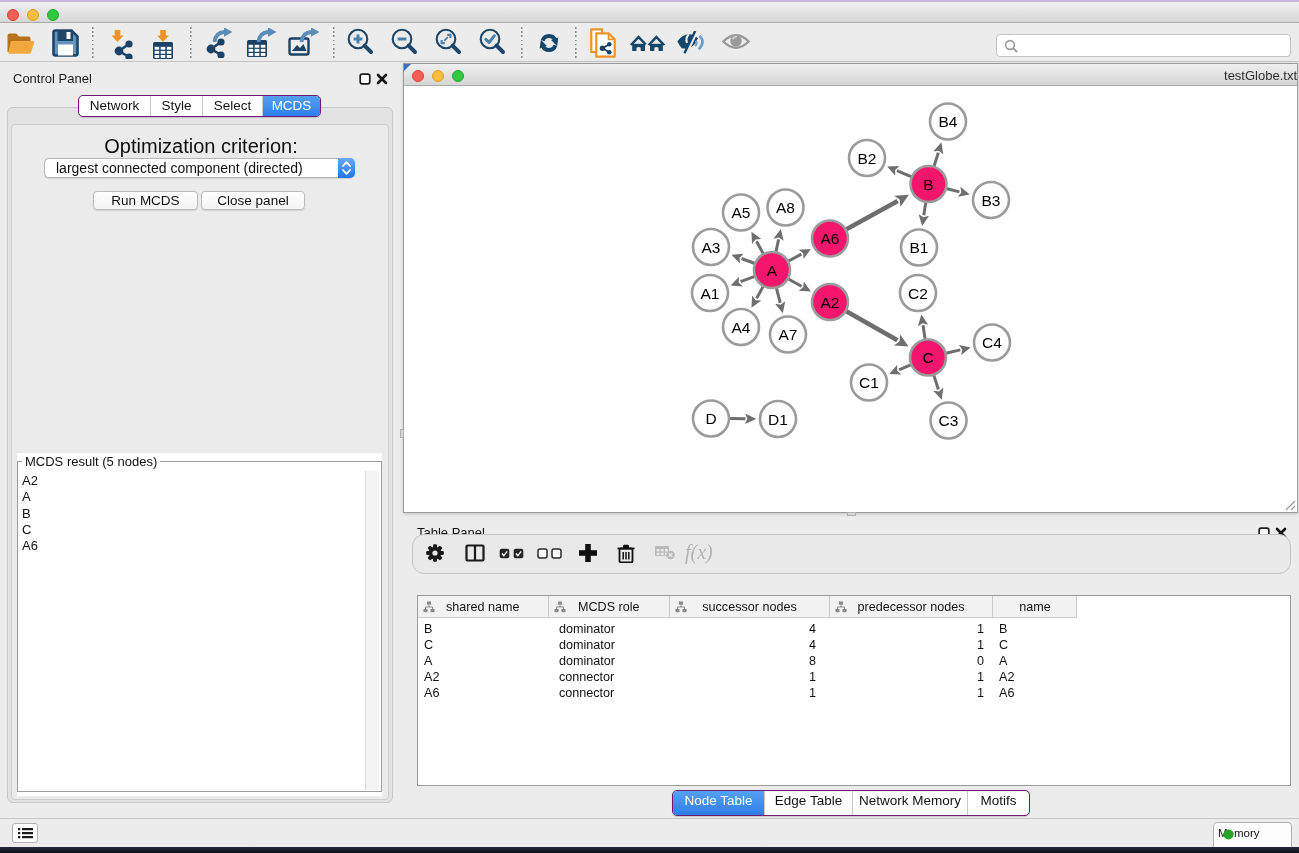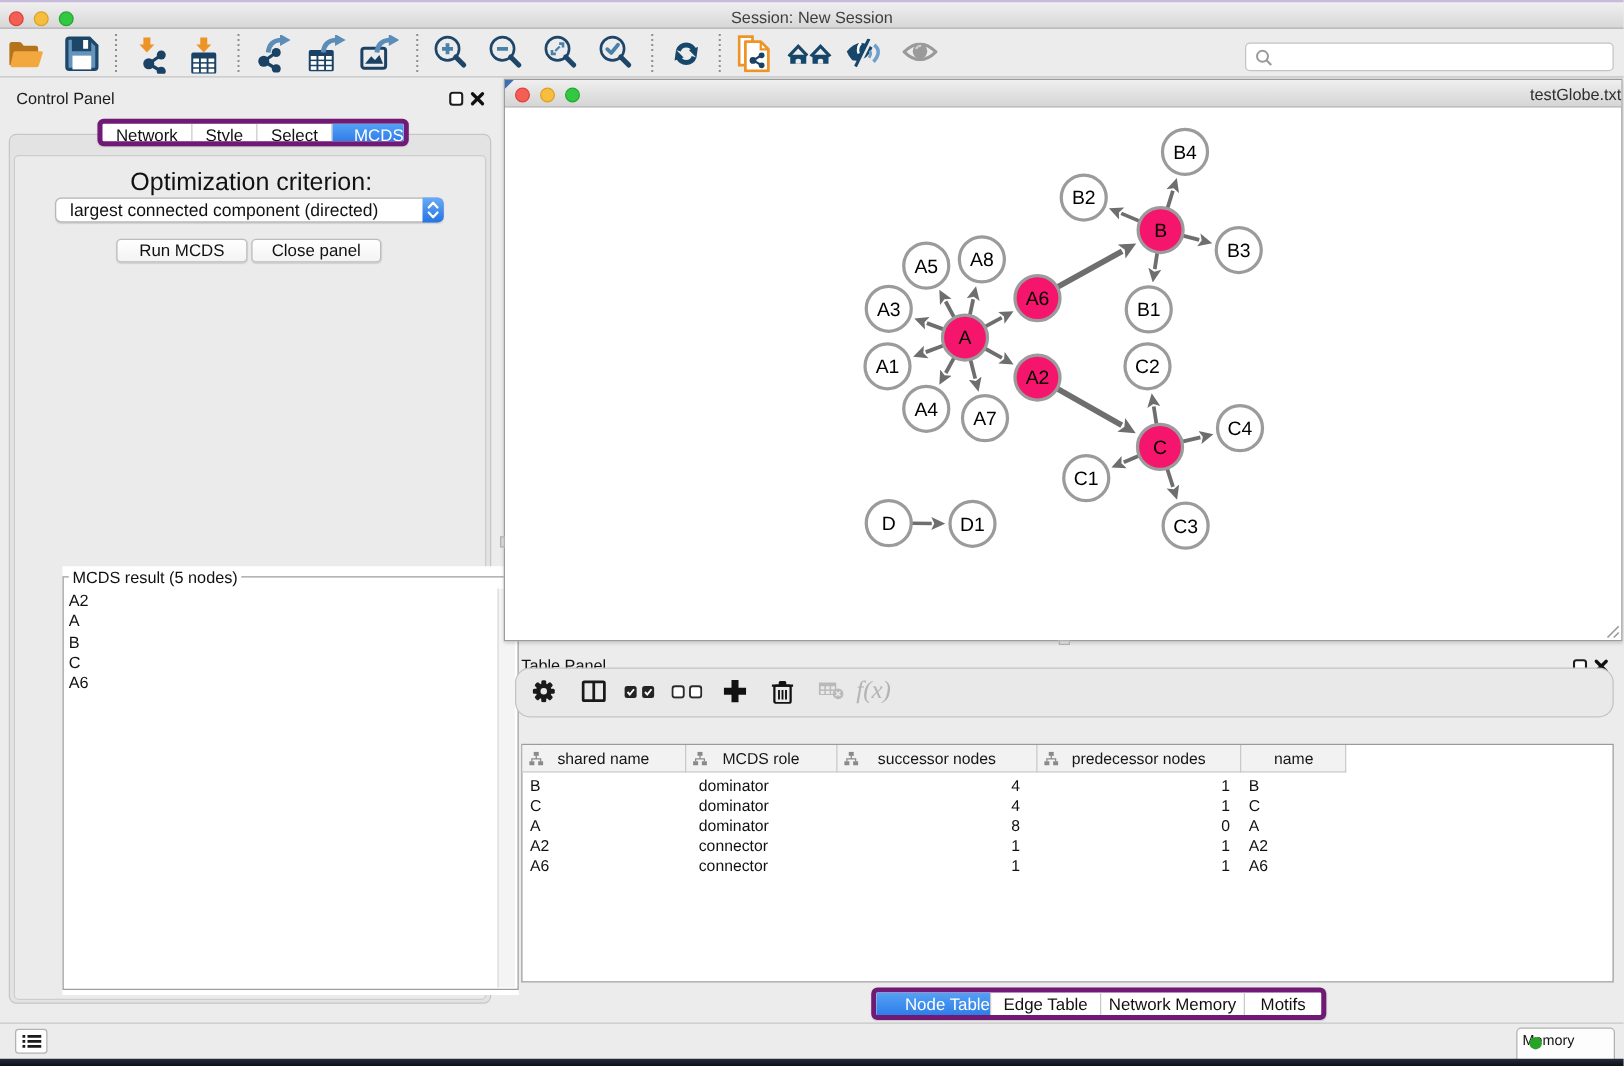--- a/index.html
+++ b/index.html
@@ -14,69 +14,68 @@
 
 #toolbar { position:static; }
 .sep { top:27px; width:2px; height:33px; background-image:repeating-linear-gradient(#8f8f8f 0 1.6px, transparent 1.6px 4.2px); background-size:1.6px 100%; background-repeat:no-repeat; background-position:center top; }
 .ticon { top:28px; }
 
 #search { left:996px; top:34px; width:295px; height:23px; background:#fff; border:1px solid #c3c3c3; border-radius:4px; }
 
 #cp-title { left:13px; top:71px; font-size:13px; color:#1c1c1c; }
 #cp-outer { left:7px; top:107px; width:386px; height:696px; background:#e3e3e3; border:1px solid #c6c6c6; border-radius:6px; }
 #cp-inner { left:11px; top:124px; width:378px; height:676px; background:#ebebeb; border:1px solid #cdcdcd; border-radius:4px; }
-.seg { display:flex; border-radius:5px; background:#fff; border:4px solid #701a75; overflow:hidden; box-shadow:0 0.5px 1px rgba(0,0,0,0.15); }
+.seg { display:flex; border-radius:5px; background:#fff; border:1px solid #701a75; overflow:hidden; box-shadow:0 0.5px 1px rgba(0,0,0,0.15); }
 .seg div { font-size:13.5px; text-align:center; border-right:1px solid #c9c9c9; color:#111; }
 .seg div:last-child { border-right:none; }
-.seg .on { background:linear-gradient(#55a1f5,#2e7ee8); color:#fff;text-align:right; }
+.seg .on { background:linear-gradient(#55a1f5,#2e7ee8); color:#fff; }
 #cp-tabs { left:78px; top:95px; height:22px; }
 #cp-tabs div { line-height:20px; }
 #opt-label { left:12px; top:135px; width:378px; text-align:center; font-size:20px; }
 #combo { left:44px; top:158px; width:311px; height:20px; background:#fff; border:1px solid #b6b6b6; border-radius:5px; font-size:14px; line-height:18px; padding-left:11px; box-shadow:0 0.5px 1px rgba(0,0,0,0.12); }
 #combo .cap { position:absolute; right:-1px; top:-1px; width:17px; height:20px; background:linear-gradient(#6aaaf7,#2374e4); border-radius:0 5px 5px 0; }
 .btn { height:19px; background:linear-gradient(#ffffff,#f3f3f3); border:1px solid #bcbcbc; border-radius:4px; font-size:13.5px; text-align:center; line-height:17px; box-shadow:0 0.5px 1px rgba(0,0,0,0.12); }
 
-#res-box { left:17px; top:453px; width:365px; height:343px; background:#fff;margin-left:33px; }
+#res-box { left:17px; top:453px; width:365px; height:343px; background:#fff; }
 #res-border { position:absolute; left:0px; top:8px; right:0px; bottom:4px; border:1px solid #9d9d9d; }
 #res-title { position:absolute; left:5px; top:1px; background:#fff; padding:0 3px; font-size:13px; }
 #res-list { position:absolute; left:1px; top:17px; right:1px; bottom:5px; font-size:13px; line-height:16.3px; padding:3px 0 0 4px; }
 #res-scroll { position:absolute; right:3px; top:18px; width:14px; bottom:6px; background:#f4f4f4; border-left:1px solid #dadada; }
 
 #nw { left:403px; top:63px; width:895px; height:450px; background:#fff; border:1px solid #9c9c9c; box-shadow:0 1px 3px rgba(0,0,0,0.18); }
 #nw-tb { position:absolute; left:0; top:0; width:100%; height:22px; background:linear-gradient(#efefef,#d5d5d5); border-bottom:1px solid #aeaeae; }
 #nw-tb .t { position:absolute; top:4px; width:100%; text-align:right; font-size:13px; color:#2e2e2e; }
 
 #tp-title { left:417px; top:525px; font-size:13px; }
 #tp-toolbar { left:412px; top:534px; width:879px; height:40px; background:#e9e9e9; border:1px solid #c3c3c3; border-radius:12px; }
 #tbl { left:417px; top:595px; width:874px; height:191px; background:#fff; border:1px solid #9b9b9b; }
 #tbl-head { position:absolute; left:0; top:0; width:659px; height:22px; background:#f2f2f2; border-bottom:1px solid #cccccc; border-right:1px solid #cccccc; }
 .hcol { position:absolute; top:0; height:22px; border-right:1px solid #c9c9c9; font-size:12.6px; text-align:center; line-height:22px; color:#161616; }
 .hcol:last-child { border-right:none; }
 .hic { position:absolute; left:5px; top:5px; }
 .trow { position:absolute; font-size:12.6px; height:16px; line-height:16px; }
 .tr-l { position:absolute; }
 .tr-r { position:absolute; text-align:right; }
-#tp-tabs { left:672px; top:790px; height:26px;margin-left:25px; }
+#tp-tabs { left:672px; top:790px; height:26px; }
 #tp-tabs div { line-height:19px; }
 
 #statusbar { left:0; top:818px; width:1299px; height:29px; border-top:1px solid #c6c6c6; background:#ececec; }
 #listbtn { left:12px; top:823px; width:26px; height:20px; background:#fdfdfd; border:1px solid #b2b2b2; border-radius:3px; }
 #membtn { left:1213px; top:822px; width:79px; height:40px; background:#fdfdfd; border:1px solid #b2b2b2; border-radius:4px; font-size:11.5px; line-height:21px; text-align:left; padding-left:4px; }
 #botstrip { left:0; top:847px; width:1299px; height:6px; background:linear-gradient(#232c3c,#0c0f15); }
 svg { display:block; }
 </style>
 </head>
 <body>
 <div class="abs" id="topstrip"></div>
 <div class="abs" style="left:0;top:61px;width:1299px;height:1px;background:#c3c3c3;"></div>
 <div class="abs" id="titlebar">
   <div class="abs tl" style="left:7px; background:#f45f55; border:1px solid #df4138;"></div>
   <div class="abs tl" style="left:27px; background:#f6be40; border:1px solid #dfa023;"></div>
   <div class="abs tl" style="left:47px; background:#32c841; border:1px solid #24a732;"></div>
-  <div class="abs t">Session: New Session</div>
 </div>
 
 <div id="toolbar">
   <div class="abs sep" style="left:92px"></div>
   <div class="abs sep" style="left:190px"></div>
   <div class="abs sep" style="left:333px"></div>
   <div class="abs sep" style="left:521px"></div>
   <div class="abs sep" style="left:575px"></div>
   <svg class="abs ticon" style="left:6px;top:29px" width="30" height="28" viewBox="0 0 30 28">
       <path d="M1.5 23 L1.5 6.5 Q1.5 4.5 3.5 4.5 L9.5 4.5 Q10.5 4.5 11 5.2 L13 7.5 L22.5 7.5 Q24.5 7.5 24.5 9.5 L24.5 13 L6 13 L3 23 Z" fill="#b5731c"></path>

